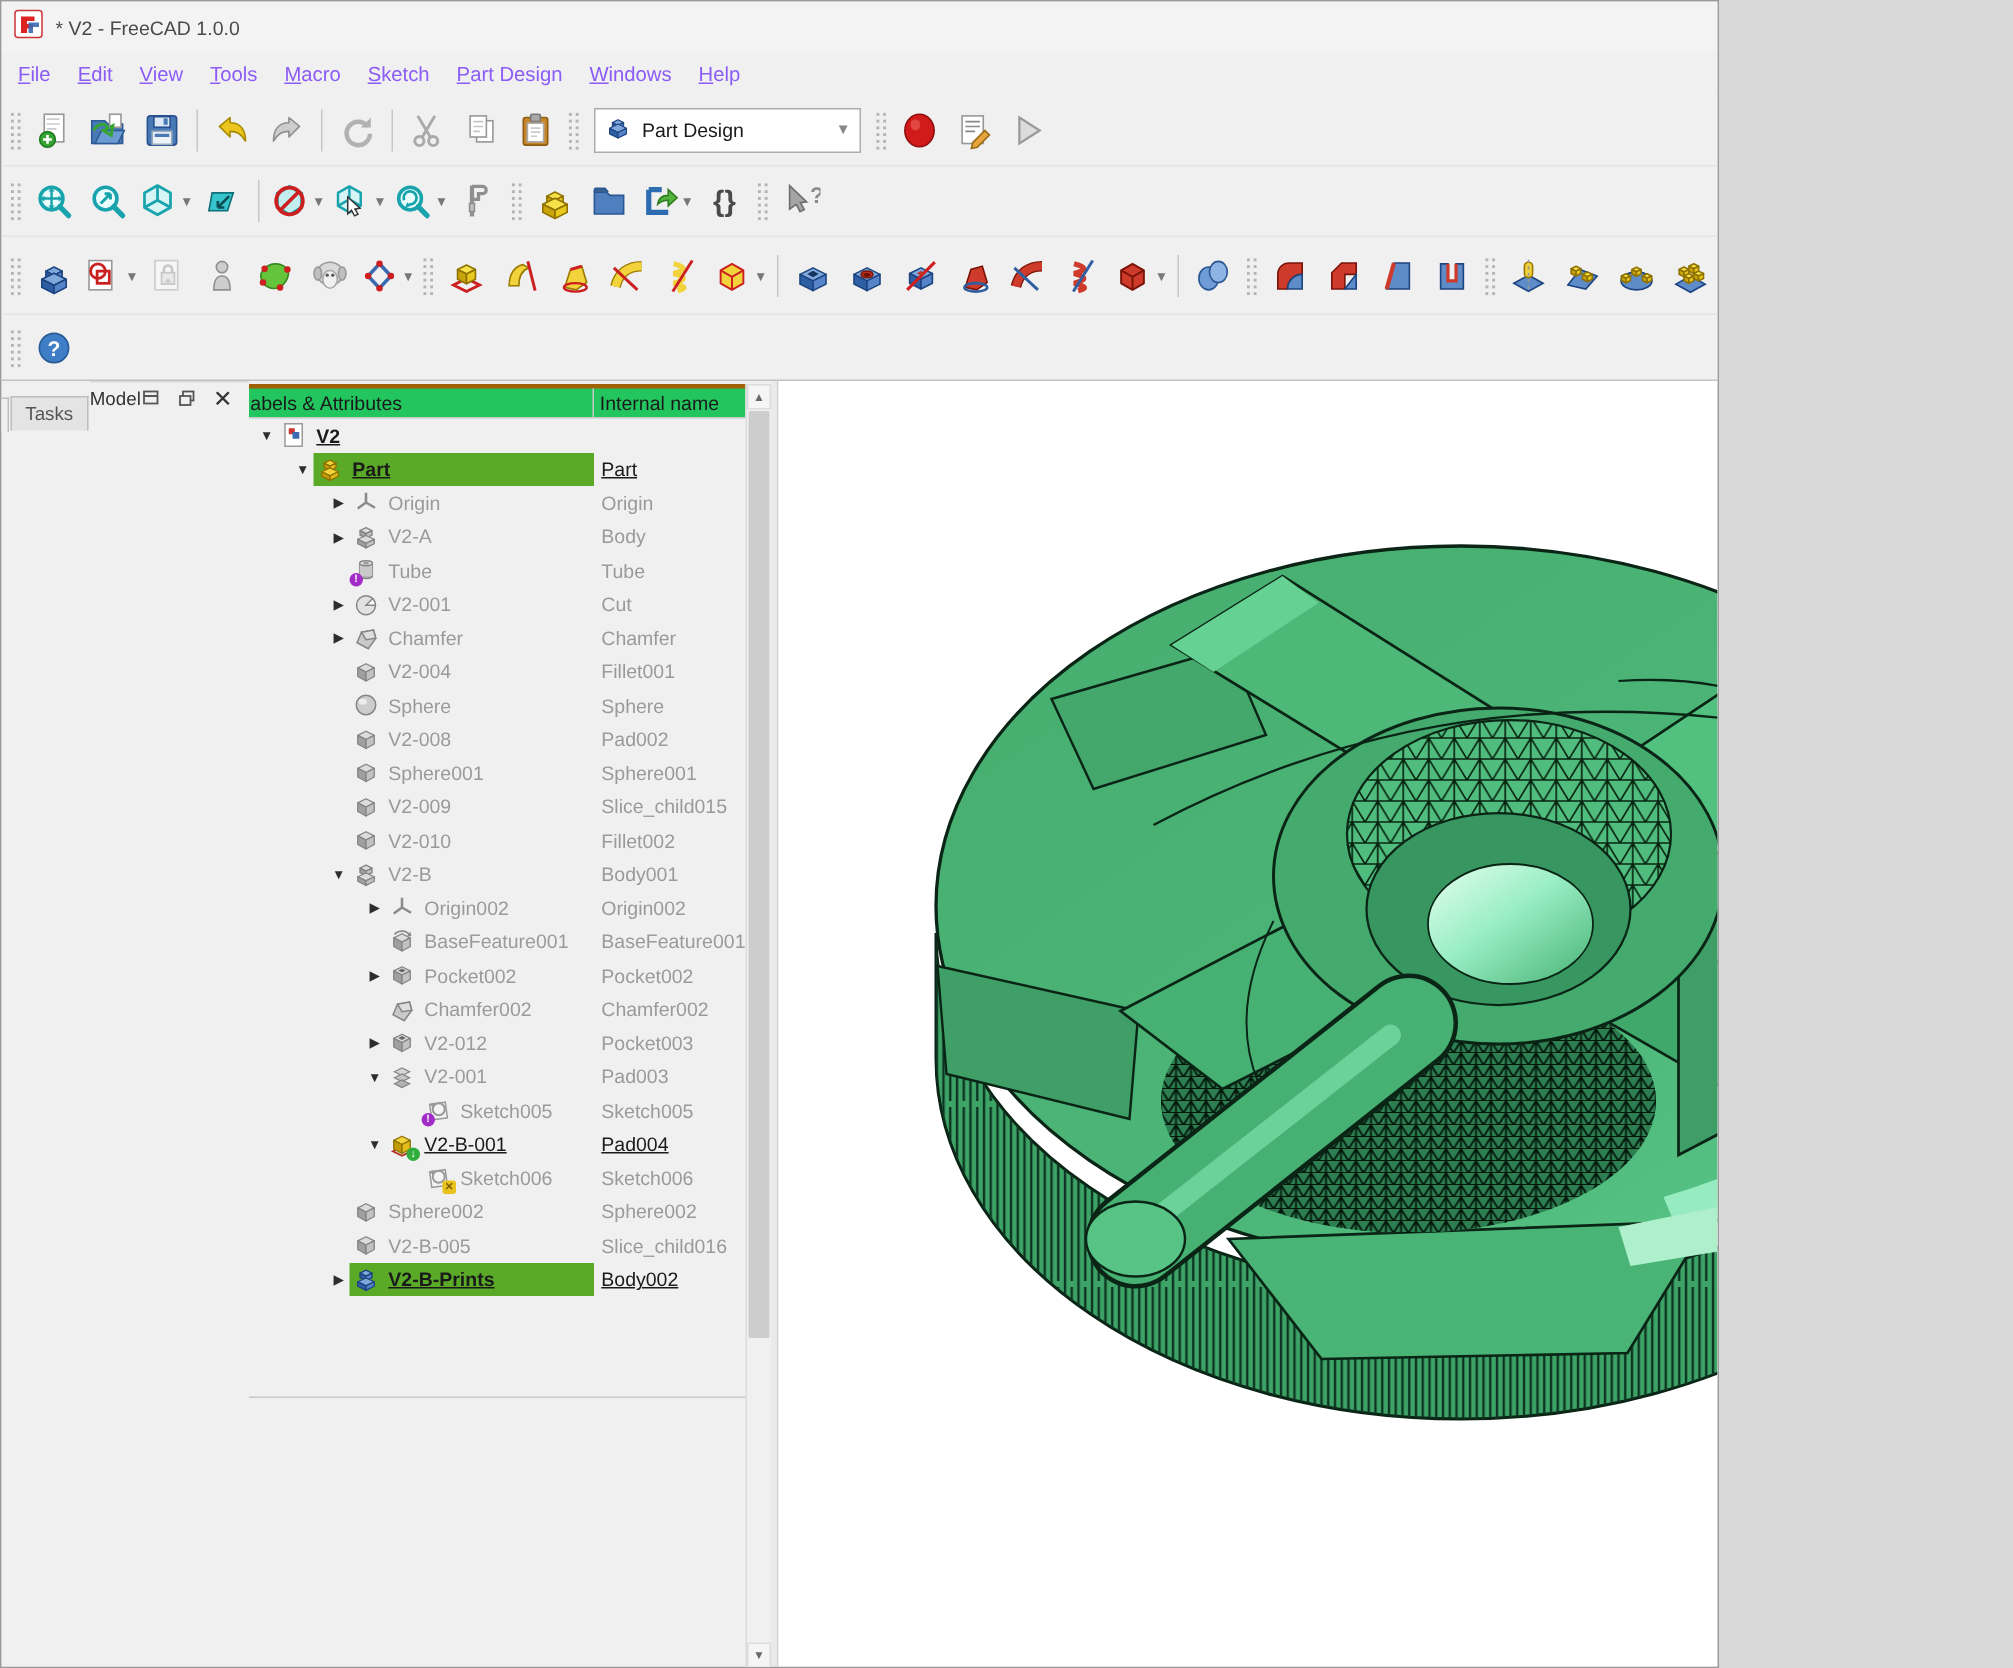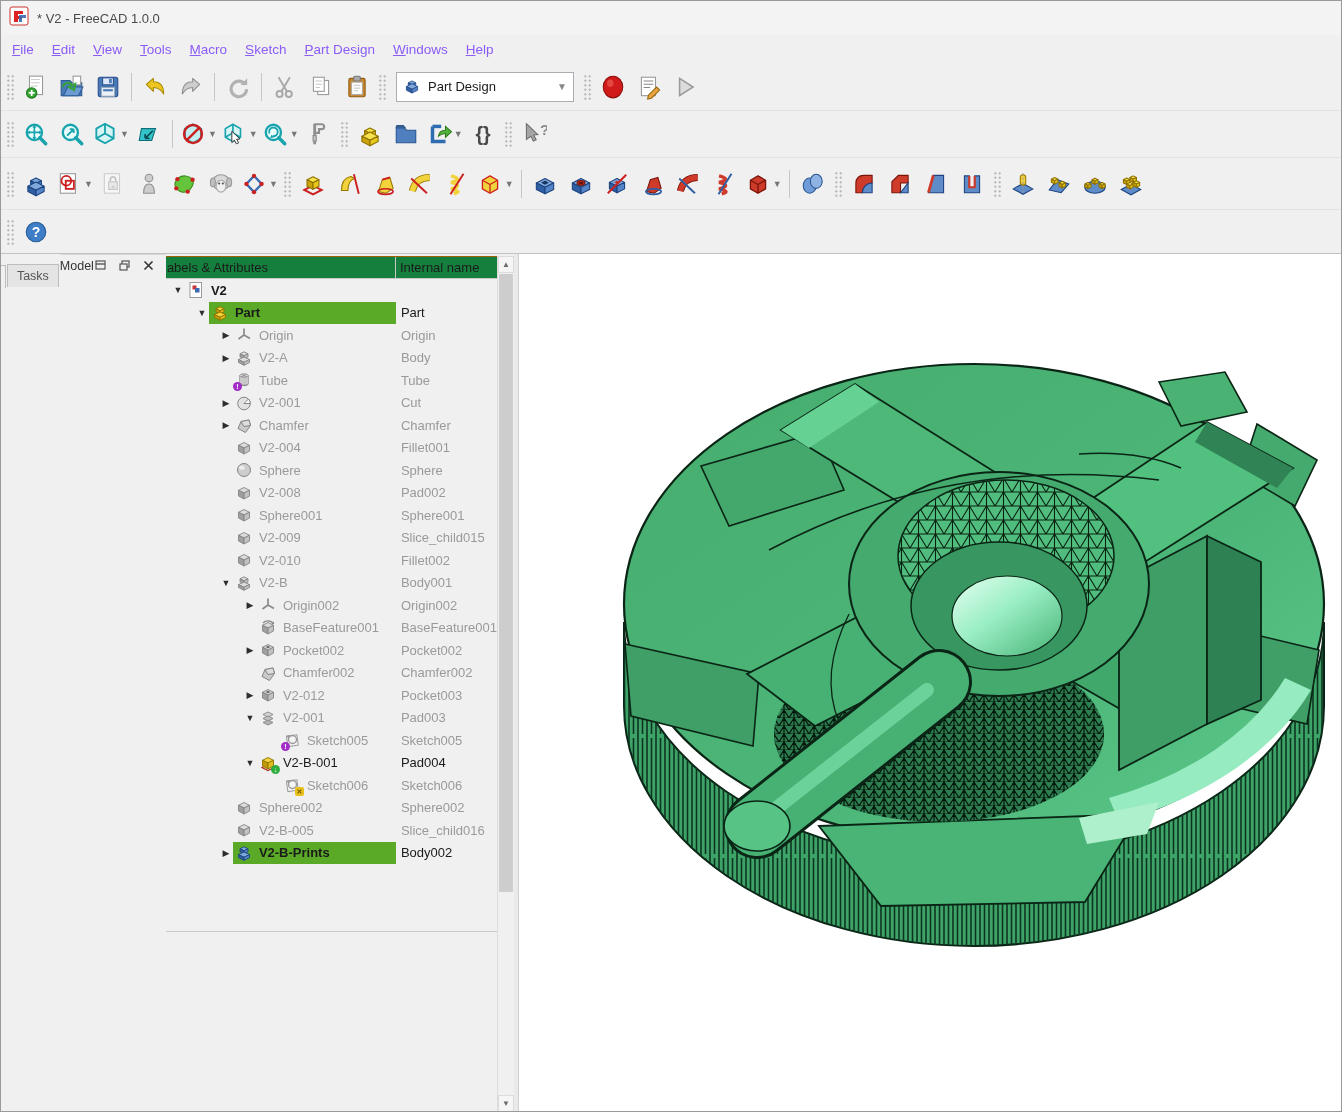--- a/index.html
+++ b/index.html
@@ -1,17 +1,17 @@
 <!DOCTYPE html>
 <html><head>
 <meta charset="utf-8">
 <style>
   html,body{margin:0;padding:0;background:#d8d8d8;}
   *{box-sizing:border-box;font-family:"Liberation Sans",sans-serif;user-select:none;}
-  #app{position:relative;width:1342px;height:1112px;background:#f0f0f0;overflow:hidden;border:1px solid #9a9a9a;}
+  #app{position:relative;width:1146px;height:1112px;background:#f0f0f0;overflow:hidden;border:1px solid #9a9a9a;}
   
   .titlebar{height:34px;background:#f3f3f3;display:flex;align-items:center;padding-left:8px;}
   .titlebar .title{font-size:13px;color:#4a4a4a;margin-left:8px;}
   
   .menubar{height:28px;display:flex;align-items:center;padding-left:2px;background:#f0f0f0;}
   .menubar .mitem{font-size:13.5px;color:#8b5cf6;padding:4px 9px;cursor:default;}
   .menubar .mitem u{text-decoration:underline;}
   
   .tbrow{display:flex;align-items:center;background:#f0f0f0;border-bottom:1px solid #e3e3e3;padding-left:2px;}
   .tbrow.r1{height:48px;}.tbrow.r2{height:47px;}.tbrow.r3{height:52px;}.tbrow.r4{height:44px;border-bottom:1px solid #c2c2c2;}
@@ -32,40 +32,40 @@
   
   .tabsrow{display:flex;align-items:flex-end;height:33px;padding-left:0;}
   .tab{font-size:12.5px;padding:4px 9px;border:1px solid #bdbdbd;border-bottom:none;background:#e4e4e4;color:#555;margin-right:1px;}
   .tab.active{background:#f0f0f0;color:#222;position:relative;top:1px;}
   .docktitle{height:22px;display:flex;align-items:center;border-top:1px solid #d9d9d9;}
   .docktitle .dtext{flex:1;text-align:center;font-size:12.5px;color:#333;}
   .dockbtns{display:flex;gap:10px;padding-right:10px;}
   .dockbtns span{width:14px;height:14px;display:flex;align-items:center;justify-content:center;color:#555;}
   
   .treewrap{position:relative;margin-top:2px;}
-  .treehead{display:flex;height:23px;background:#15803d;border-top:1px solid #a16207;border-bottom:1px solid #c8c8c8;margin-right:17px;}
+  .treehead{display:flex;height:23px;background:#22c55e;border-top:3px solid #a16207;border-bottom:1px solid #c8c8c8;margin-right:17px;}
   .treehead .col{font-size:13px;color:#1a1a1a;display:flex;align-items:center;overflow:hidden;white-space:nowrap;}
   .treehead .c1{width:230px;border-right:1px solid #c8c8c8;padding-left:1px;}
   .treehead .c2{flex:1;padding-left:4px;}
   .tree{height:653px;overflow:hidden;margin-right:17px;border-bottom:1px solid #c8c8c8;background:#f0f0f0;}
   .trow{display:flex;align-items:center;height:22.5px;font-size:13px;white-space:nowrap;}
   .tcell1{width:230px;display:flex;align-items:center;height:100%;overflow:hidden;flex:none;}
   .tcell2{flex:1;overflow:hidden;padding-left:5px;}
   .exp{width:14px;flex:none;font-size:9px;color:#2d2d2d;text-align:center;}
   .hlwrap{display:flex;align-items:center;height:100%;flex:1;padding-left:2px;}
   .hlwrap.sel{background:#5aaa28;}
   .ticon{position:relative;width:19px;height:18px;flex:none;margin-right:5px;}
   .ticon svg{display:block;}
   .badge{position:absolute;left:-2px;bottom:-2px;width:9px;height:9px;border-radius:50%;font-size:7px;line-height:9px;text-align:center;color:#fff;font-weight:bold;}
   .badge.purple{background:#a12cc7;}
   .badge.green-arrow{background:#2fae3e;left:auto;right:-2px;}
   .badge.yellow-x{background:#e8c11c;color:#7a5a00;border-radius:2px;left:auto;right:-2px;}
   .tlabel{color:#9a9a9a;}
   .tint{color:#9a9a9a;}
-  .trow.visible .tlabel,.trow.visible .tint{color:#1a1a1a;}
+  .trow.visible .tlabel,.trow.visible .tint{color:#1a1a1a;text-decoration:underline;}
   .trow.bold .tlabel{font-weight:bold;}
   
   .vscroll{position:absolute;top:0;right:0;bottom:0;width:17px;background:#f0f0f0;border-left:1px solid #dcdcdc;}
   .sbtn{height:17px;display:flex;align-items:center;justify-content:center;font-size:8px;color:#6a6a6a;background:#f5f5f5;border:1px solid #dcdcdc;}
   .sbtn.down{position:absolute;bottom:0;left:0;right:0;}
   .sthumb{position:absolute;top:18px;left:1px;right:1px;height:618px;background:#cdcdcd;border-radius:1px;}
   .dockempty{flex:1;background:#f0f0f0;}
   .modelwrap{position:absolute;left:0;top:0;}
 </style>
 </head>

